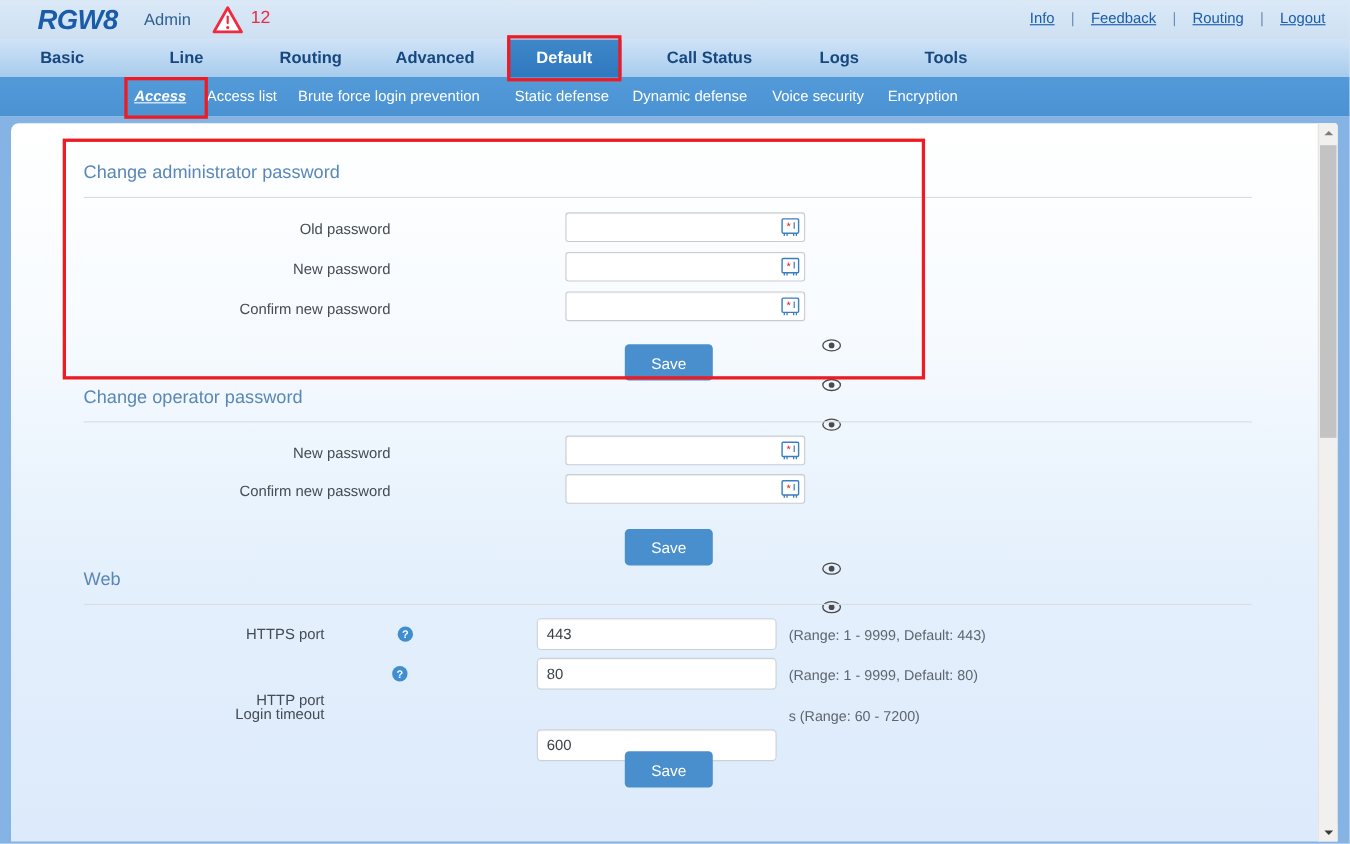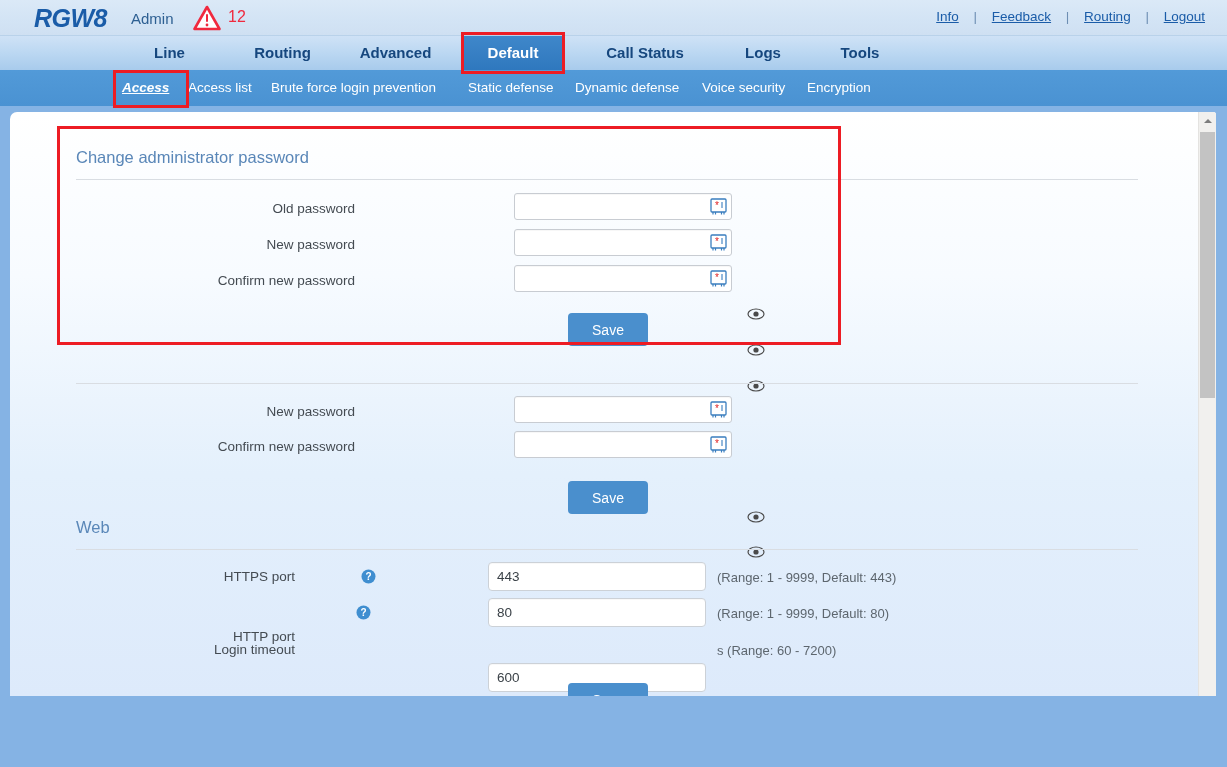--- a/index.html
+++ b/index.html
@@ -79,21 +79,21 @@
     font-weight: bold; font-style: italic; text-decoration: underline;
   }
 
   
   .pagebody {
     position: absolute; left: 0; top: 106px; width: 1227px; height: 661px;
     background: #85b3e4;
   }
   .contentpanel {
     position: absolute; left: 10px; top: 6px;
-    width: 1206px; height: 584px;
+    width: 1206px; height: 653px;
     background: linear-gradient(to bottom, #ffffff 0%, #f7fbff 28%, #e4f0fc 62%, #ddeafb 100%);
     border-top-left-radius: 7px;
     border-top-right-radius: 3px;
     box-sizing: border-box;
     overflow: hidden;
   }
   .innerscroll {
     position: absolute; left: 0; top: 0; width: 1182px; height: 653px;
     overflow: hidden;
   }
@@ -204,20 +204,21 @@
     <span class="sep">|</span>
     <a href="#">Feedback</a>
     <span class="sep">|</span>
     <a href="#">Routing</a>
     <span class="sep">|</span>
     <a href="#">Logout</a>
   </div>
 </div>
 
 <div class="mainnav">
+  <div class="tab" style="left:0px;width:113px;">Basic</div>
   <div class="tab" style="left:226px;width:113px;">Routing</div>
   <div class="tab" style="left:113px;width:113px;">Line</div>
   <div class="tab" style="left:339px;width:113px;">Advanced</div>
   <div class="tab active" style="left:461px;width:104px;">Default</div>
   <div class="tab" style="left:578px;width:134px;">Call Status</div>
   <div class="tab" style="left:712px;width:102px;">Logs</div>
   <div class="tab" style="left:814px;width:92px;">Tools</div>
 </div>
 
 <div class="subnav">
@@ -286,20 +287,21 @@
       </div>
       <span class="eye-icon" style="left:737px; top:267px;">
         <svg width="18" height="14" viewBox="0 0 18 14">
           <ellipse cx="9" cy="7" rx="8" ry="5" fill="none" stroke="#4a4a4a" stroke-width="1.2"></ellipse>
           <circle cx="9" cy="7" r="2.6" fill="#4a4a4a"></circle>
         </svg>
       </span>
 
       <button class="save-btn" style="left:558px; top:201px;">Save</button>
 
+      <div class="section-title" style="left:66px; top:240px;">Change operator password</div>
       <div class="section-rule" style="left:66px; top:271px; width:1062px;"></div>
 
       <div class="field-label" style="left:200px; top:292px; width:145px;">New password</div>
       <div class="pw-input" style="left:504px; top:284px;">
         <span class="ime-icon">
           <svg width="19" height="19" viewBox="0 0 19 19">
             <rect x="2" y="2" width="15" height="13" rx="1" fill="#ffffff" stroke="#3a7ebf" stroke-width="1.3"></rect>
             <path d="M4 15 L4 17.5 M6.5 15 L6.5 17.5 M12.5 15 L12.5 17.5 M15 15 L15 17.5" stroke="#3a7ebf" stroke-width="1.2"></path>
             <text x="8" y="12" font-size="10" fill="#e02020" font-family="Liberation Sans, sans-serif" text-anchor="middle">*</text>
             <path d="M13 5 L13 11" stroke="#3a7ebf" stroke-width="1.1"></path>

